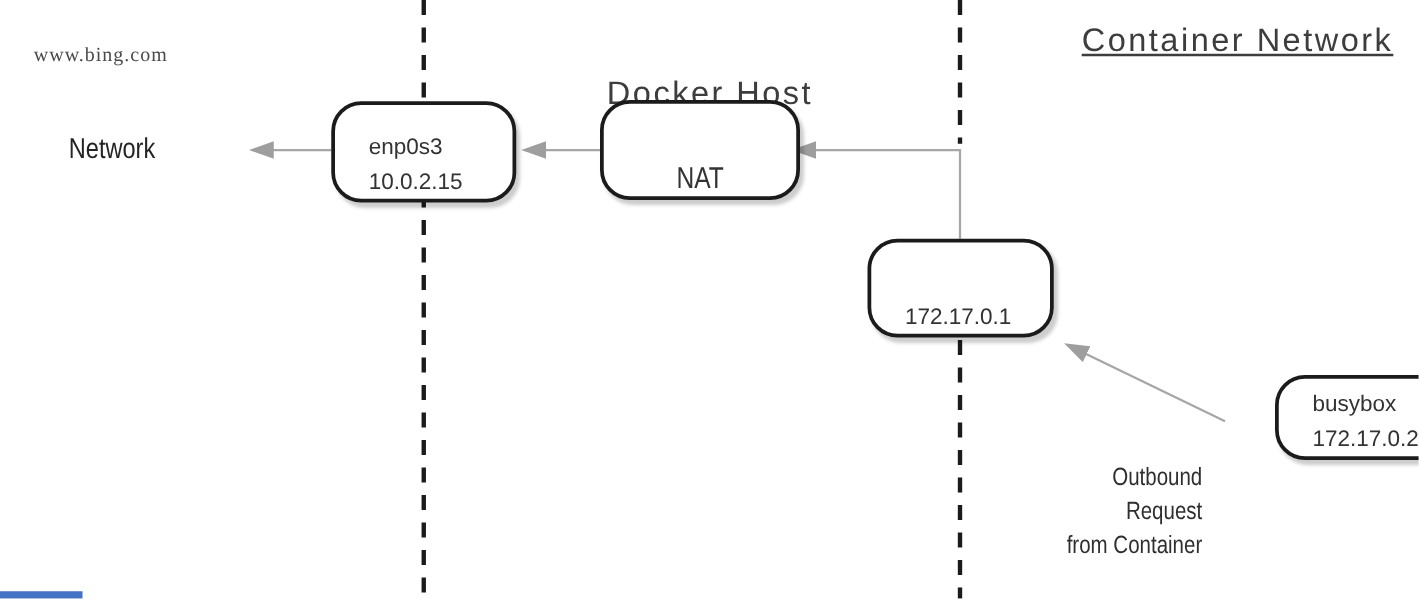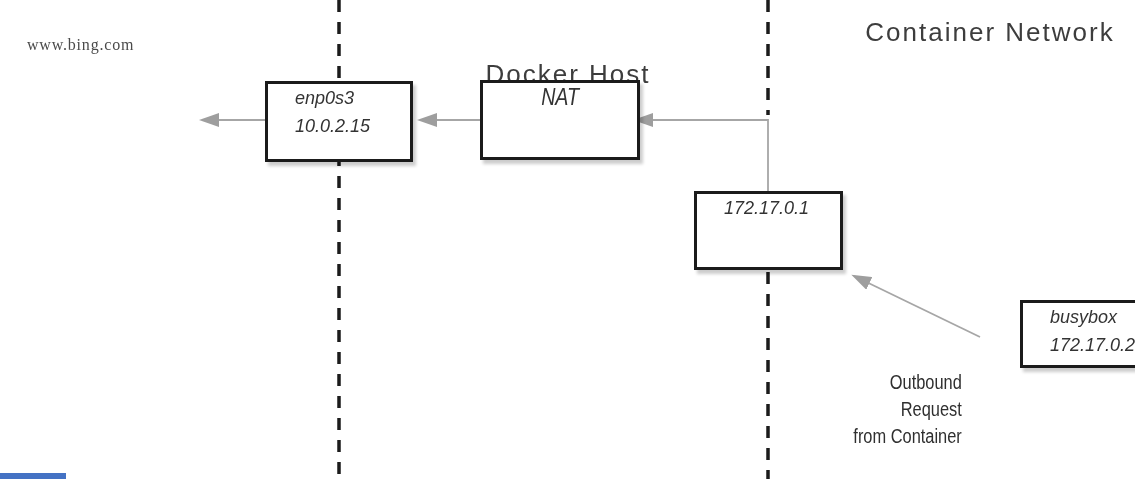--- a/index.html
+++ b/index.html
@@ -19,21 +19,21 @@
   }
   .section-title {
     position: absolute;
     font-size: 26px;
     letter-spacing: 2px;
     color: #3d3d3d;
     text-align: center;
     white-space: nowrap;
   }
   .title-docker-host { left: 438px; top: 16px; width: 260px; margin-top: 43px; }
-  .title-container-network { left: 850px; top: 17px; width: 280px; }
+  .title-container-network { left: 850px; top: 17px; width: 280px; text-decoration: underline; }
   .watermark {
     position: absolute;
     left: 27px; top: 36px;
     font-size: 16px;
     letter-spacing: 0.8px;
     color: #4a4a4a;
     font-family: Liberation Serif, serif;
   }
   .network-label {
     position: absolute;
@@ -51,30 +51,29 @@
     display: inline-block;
     transform: scaleX(0.82);
     transform-origin: center center;
     white-space: nowrap;
   }
   .node-box {
     position: absolute;
     box-sizing: border-box;
     background: #ffffff;
     border: 3px solid #1b1b1b;
-    border-radius: 0;
+    border-radius: 24px;
     box-shadow: 3px 4px 3px rgba(0,0,0,0.2);
     display: flex;
     flex-direction: column;
-    justify-content: flex-start;
+    justify-content: flex-end;
     padding-left: 27px;
     font-size: 18px;
     line-height: 28px;
     color: #333333;
-    font-style: italic;
   }
   .box-enp0s3  { left: 265px; top: 81px;  width: 148px; height: 81px; }
   .box-nat     { left: 480px; top: 80px;  width: 160px; height: 80px;
                  padding-left: 0; align-items: center; }
   .box-docker0 { left: 694px; top: 191px; width: 149px; height: 79px; }
   .box-busybox { left: 980px; top: 300px; width: 146px; height: 68px; margin-left: 40px; }
   .nat-label { font-size: 24px; color: #333333; }
   .caption {
     position: absolute;
     left: 798px; top: 369px;
@@ -117,20 +116,23 @@
 
     <path d="M980,337 L854,276" fill="none" stroke="#a6a6a6" stroke-width="1.8" marker-end="url(#arrowGray)"></path>
   </svg>
 
   <div class="watermark">www.bing.com</div>
 
   <div class="section-title title-docker-host">Docker Host</div>
 
   <div class="section-title title-container-network">Container Network</div>
 
+  <div class="network-label">
+    <span class="condensed">Network</span>
+  </div>
 
   <div class="node-box box-enp0s3">
     <span>enp0s3</span>
     <span>10.0.2.15</span>
   </div>
 
   <div class="node-box box-nat">
     <span class="nat-label condensed-center">NAT</span>
   </div>
 

